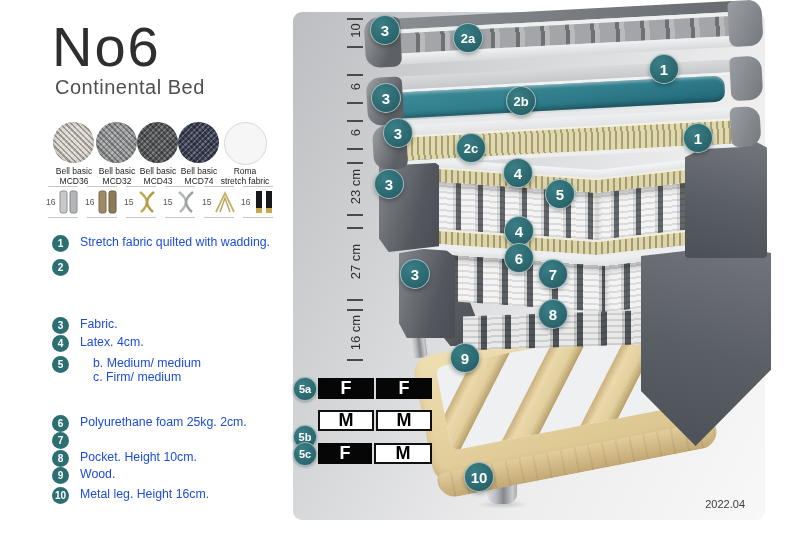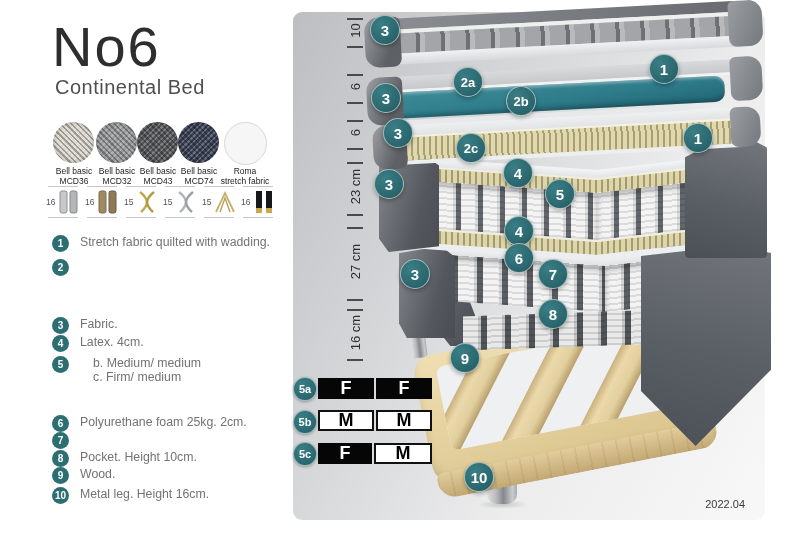--- a/index.html
+++ b/index.html
@@ -17,21 +17,21 @@
 
   .lcell{position:absolute;top:186px;width:38px;height:33px;}
   .lcell .dash{position:absolute;left:3px;width:30px;height:1px;background:#c6c6c6;}
   .lcell .dash.top{top:0;} .lcell .dash.bot{top:31px;}
   .lnum{position:absolute;left:1px;top:11px;font-size:8.5px;color:#555;}
   .lg{position:absolute;left:12px;top:4px;width:24px;height:24px;}
 
   .feat{position:absolute;left:52px;width:242px;display:flex;gap:11px;}
   .fnum{flex:0 0 17px;width:17px;height:17px;border-radius:50%;background:#2d6e73;color:#fff;
         font-size:10px;font-weight:bold;display:flex;align-items:center;justify-content:center;}
-  .ftext{font-size:12.3px;line-height:15px;color:#737373;}
+  .ftext{font-size:12.3px;line-height:15px;color:#1d4ed8;}
   .fsub{margin-left:13px;line-height:14.2px;}
 
   
   .panel{position:absolute;left:293px;top:12px;width:472px;height:508px;border-radius:9px;
          background:linear-gradient(118deg,#bcbec1 0%,#d6d7d9 35%,#ededee 65%,#f8f8f8 100%);}
 
   .tickline{position:absolute;left:54px;width:16px;height:2px;background:#4a4a4a;z-index:30;}
   .dim{position:absolute;left:34px;width:56px;text-align:center;transform:rotate(-90deg);
        font-size:13px;font-weight:500;color:#2e2e2e;white-space:nowrap;z-index:30;}
 
@@ -342,21 +342,21 @@
     <div class="bands">
       <div class="b qtop"></div>
       <div class="b thinW"></div>
       <div class="b pock"></div>
       <div class="b underW"></div>
     </div>
     <div class="capR" style="right:-2px;top:0;width:34px;height:46px;"></div>
   </div>
 
   <div class="co" style="left:77px;top:3px;">3</div>
-  <div class="co w" style="left:160px;top:11px;margin-top:44px;">2a</div>
+  <div class="co w" style="left:160px;top:11px;">2a</div>
   <div class="co" style="left:356px;top:42px;">1</div>
   <div class="co" style="left:78px;top:71px;">3</div>
   <div class="co w" style="left:213px;top:74px;">2b</div>
   <div class="co" style="left:90px;top:106px;">3</div>
   <div class="co w" style="left:163px;top:121px;">2c</div>
   <div class="co" style="left:390px;top:111px;">1</div>
   <div class="co" style="left:81px;top:157px;">3</div>
   <div class="co" style="left:210px;top:146px;">4</div>
   <div class="co" style="left:252px;top:167px;">5</div>
   <div class="co" style="left:211px;top:204px;">4</div>
@@ -365,21 +365,21 @@
   <div class="co" style="left:107px;top:247px;">3</div>
   <div class="co" style="left:245px;top:287px;">8</div>
   <div class="co" style="left:157px;top:331px;">9</div>
   <div class="co" style="left:171px;top:450px;">10</div>
 
   <div class="fco" style="left:0;top:365px;">5a</div>
   <div class="frow" style="top:366px;">
     <div class="fc dark">F</div>
     <div class="fc dark">F</div>
   </div>
-  <div class="fco" style="left:0;top:398px;">5b</div>
+  <div class="fco" style="left:0;top:413px;">5b</div>
   <div class="frow" style="top:398px;">
     <div class="fc light">M</div>
     <div class="fc light">M</div>
   </div>
   <div class="fco" style="left:0;top:430px;">5c</div>
   <div class="frow" style="top:431px;">
     <div class="fc dark">F</div>
     <div class="fc light">M</div>
   </div>
 

